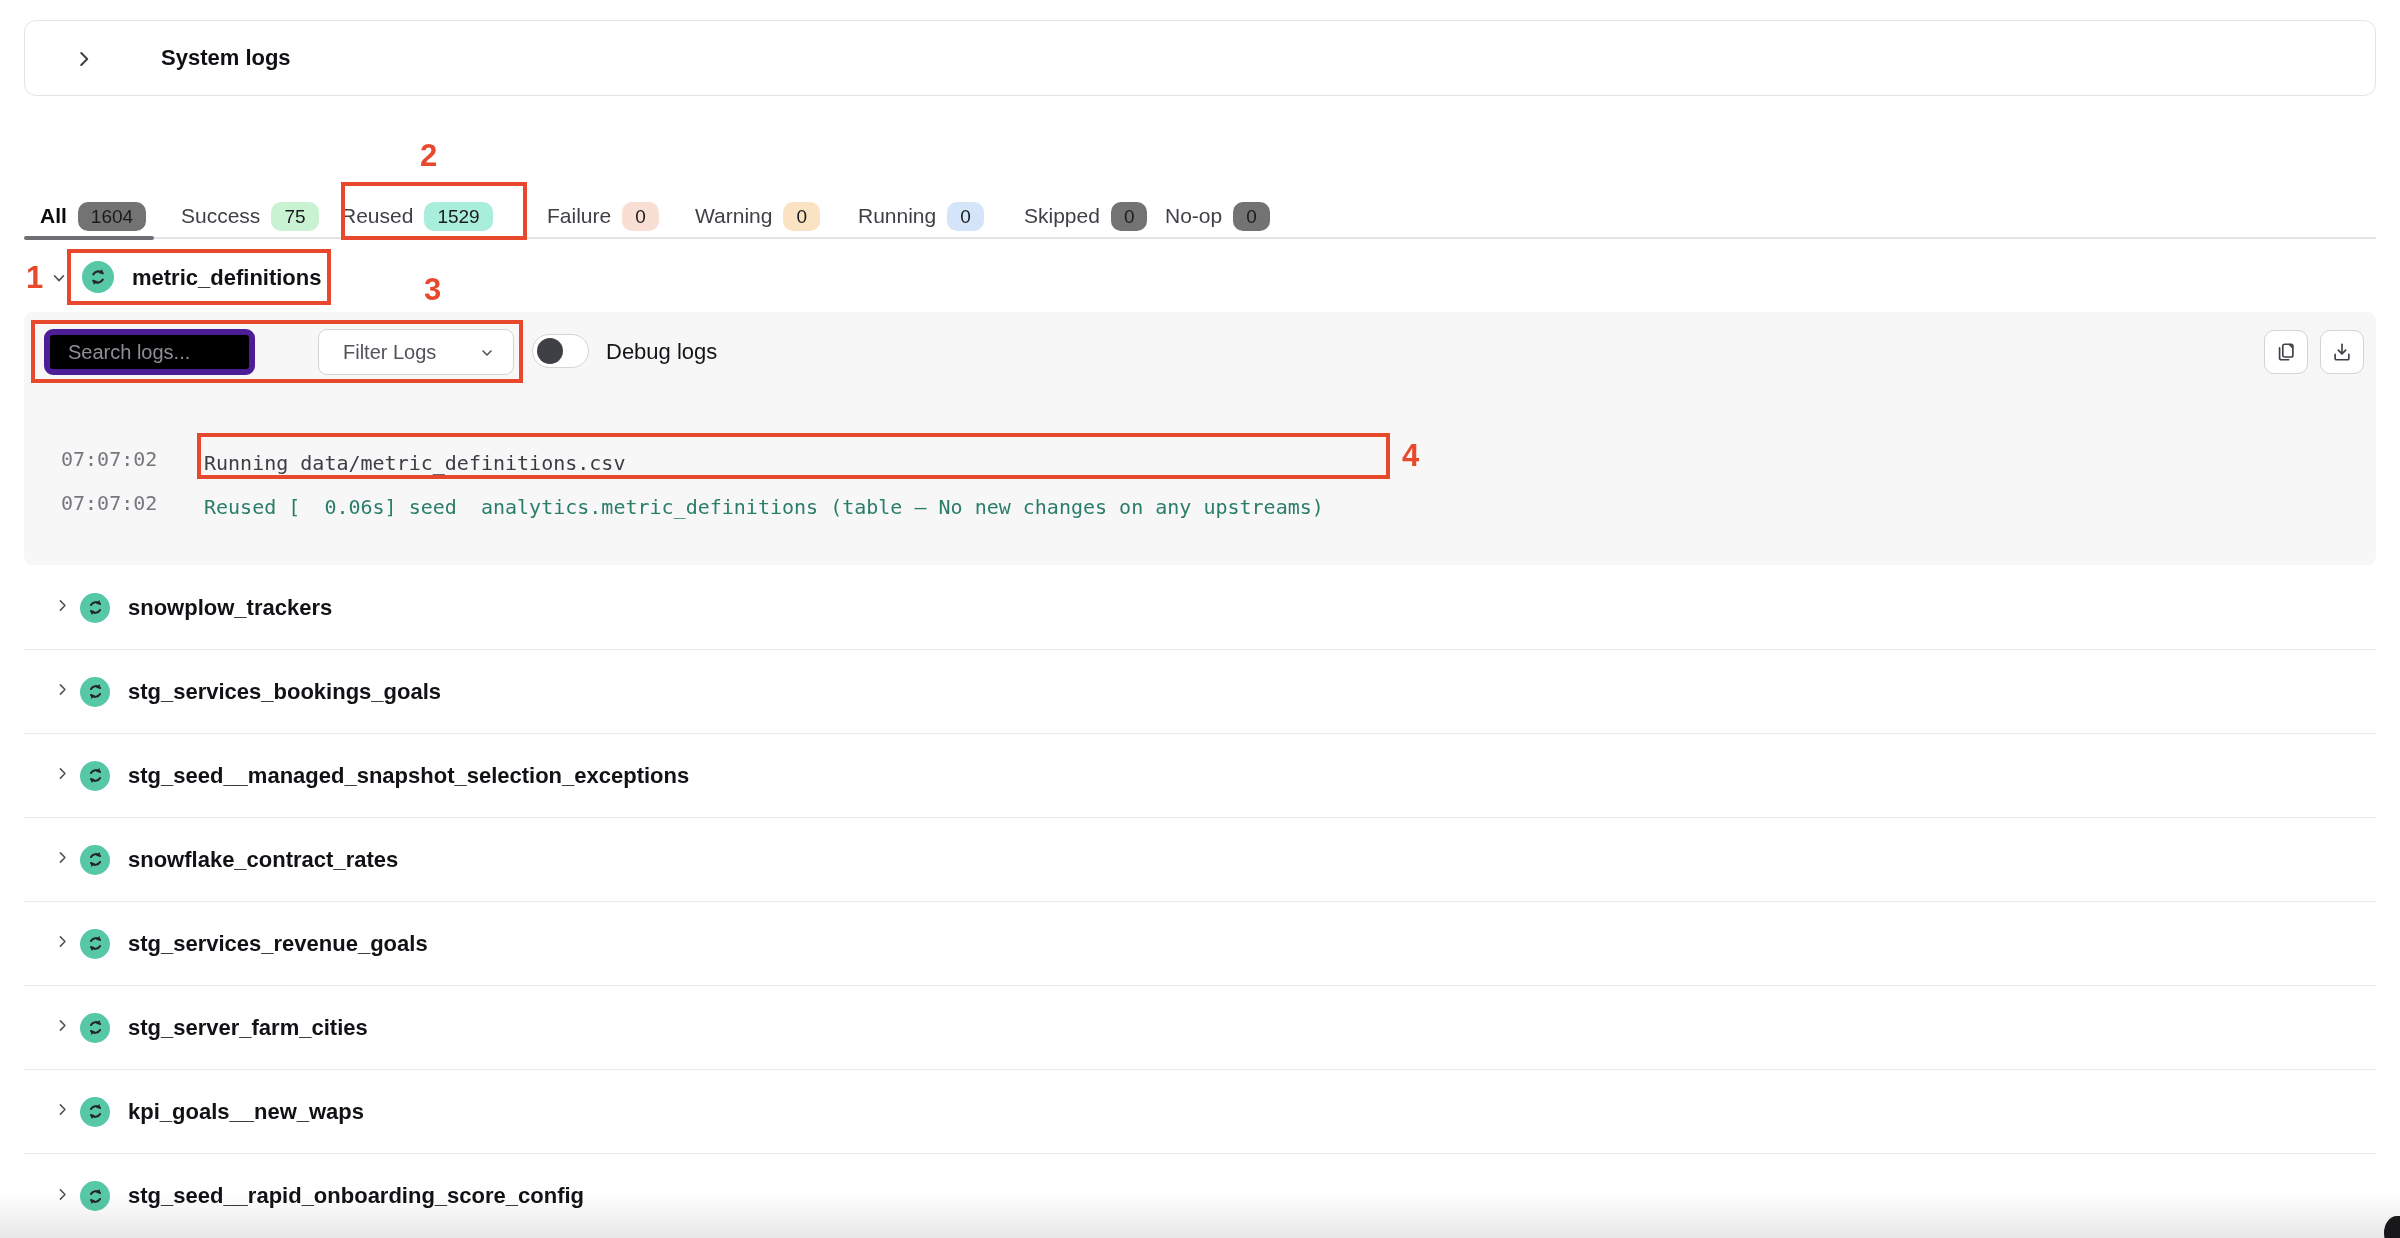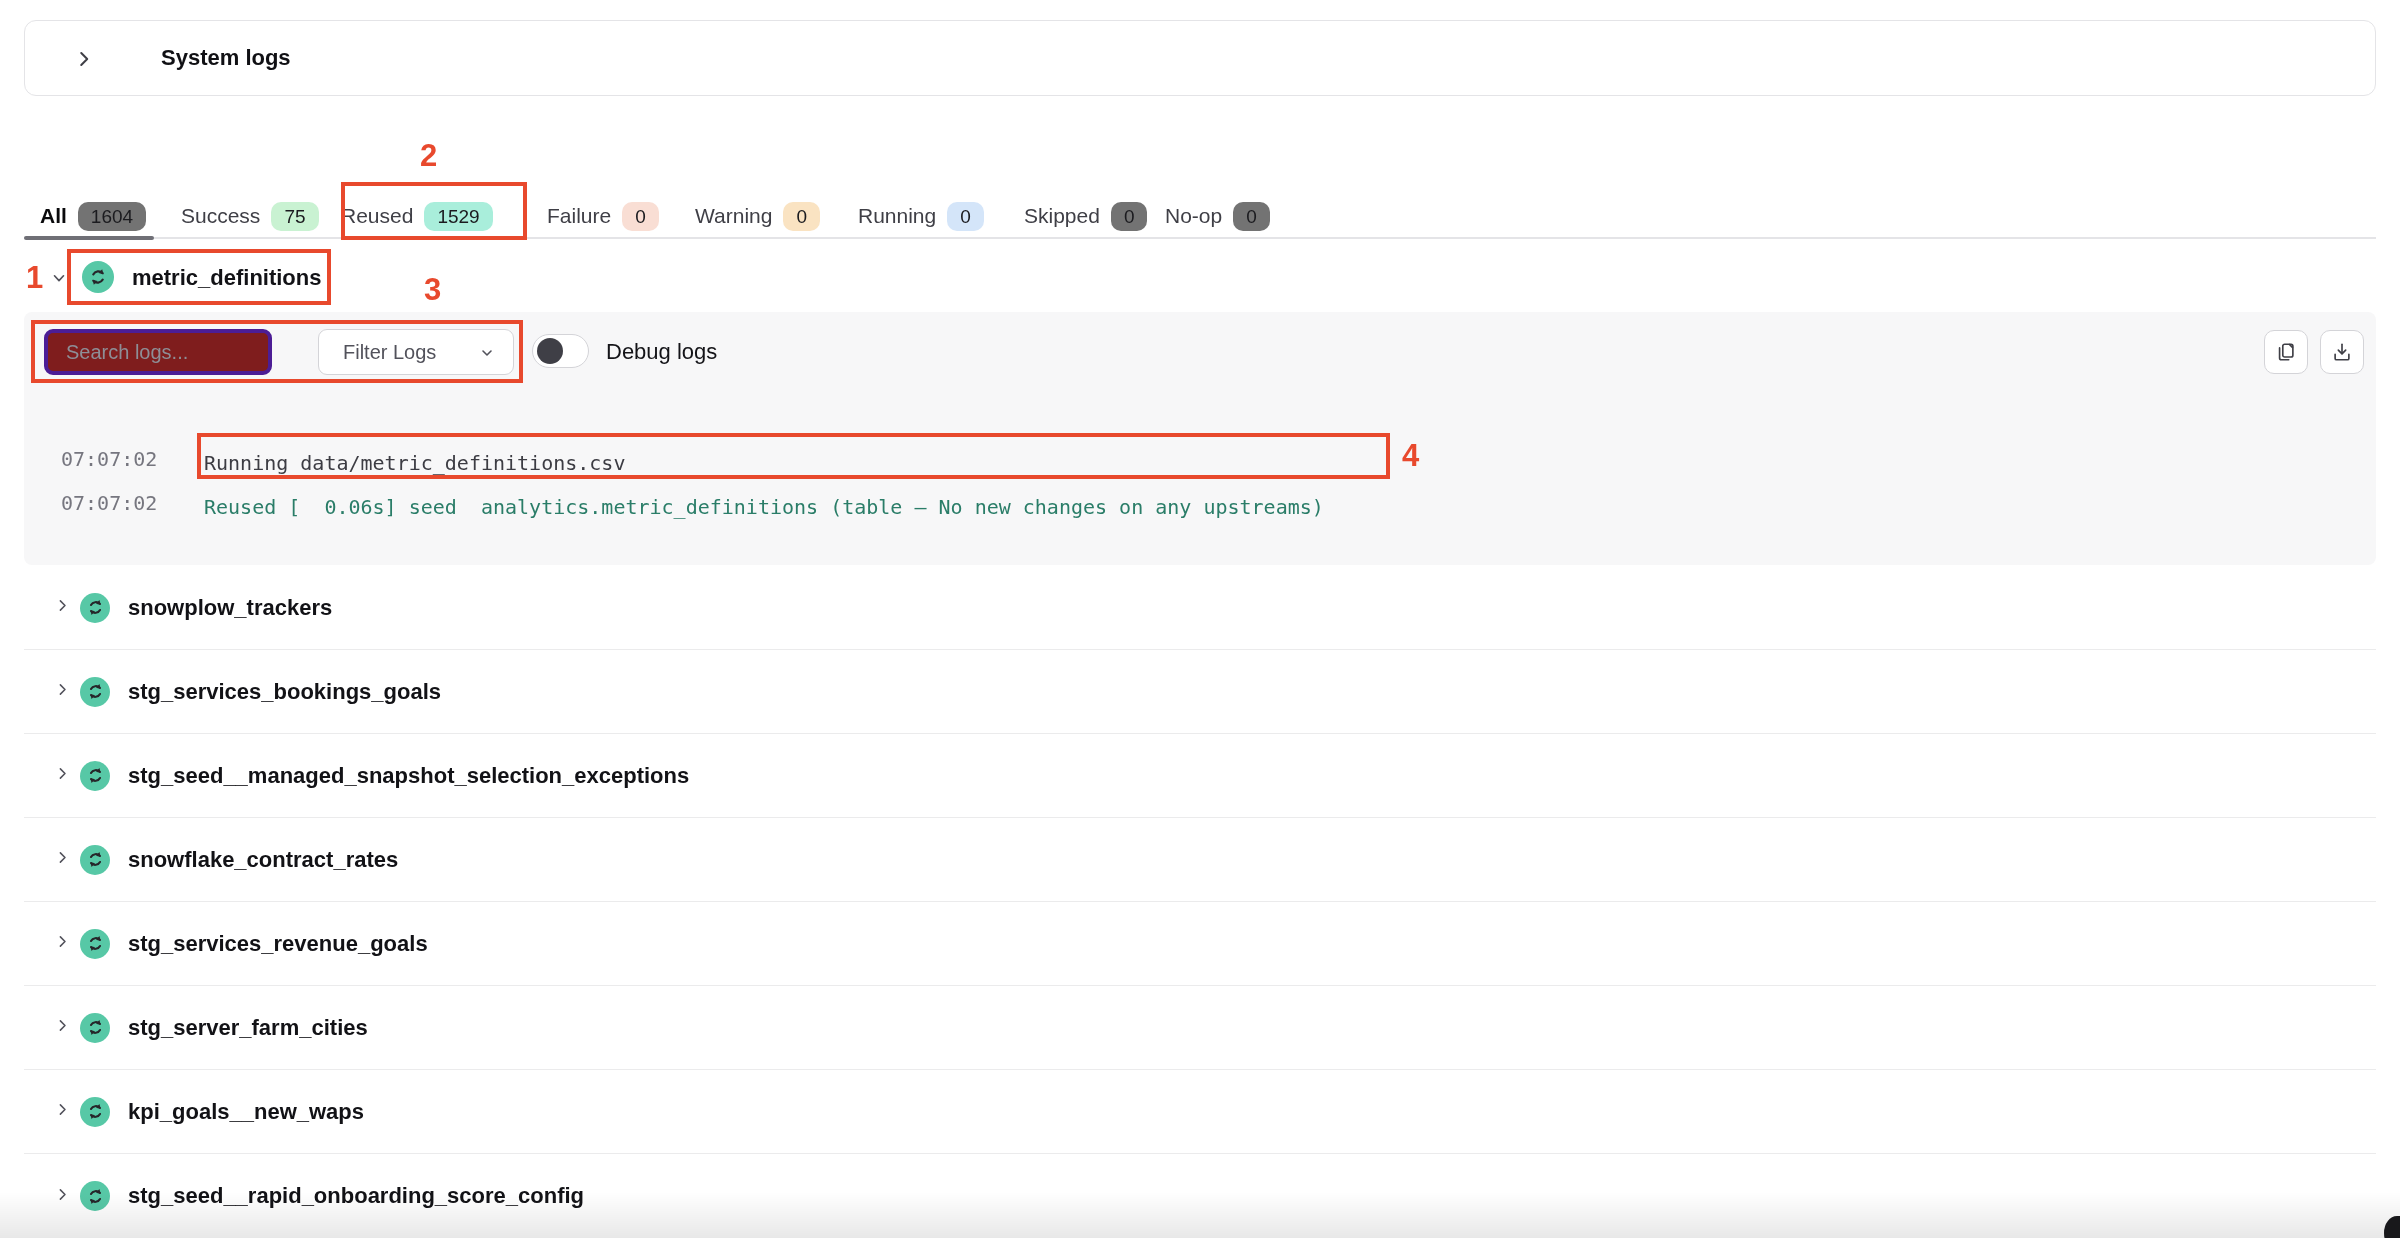--- a/index.html
+++ b/index.html
@@ -40,22 +40,22 @@
 
   
   .exp-row { position:absolute; left:24px; top:246px; width:2352px; height:62px; display:flex; align-items:center; cursor:pointer; }
   .exp-chev { position:absolute; left:50px; top:269px; }
   .icon-circle { border-radius:50%; background:#57c8a6; display:flex; align-items:center; justify-content:center; }
   .exp-icon { position:absolute; left:82px; top:261px; width:32px; height:32px; }
   .exp-label { position:absolute; left:132px; top:265px; font-size:22px; font-weight:600; color:#121216; }
 
   
   .log-panel { position:absolute; left:24px; top:312px; width:2352px; height:253px; background:#f7f7f8; border-radius:8px; }
-  .logs-search { position:absolute; left:20px; top:17px; width:228px; height:46px; background:#7f1d1d;
-    border:4px solid #4c1d95; border-radius:9px; display:flex; align-items:center; padding-left:18px; }
+  .logs-search { position:absolute; left:20px; top:17px; width:211px; height:46px; background:#000000;
+    border:6px solid #4c1d95; border-radius:9px; display:flex; align-items:center; padding-left:18px; }
   .logs-search span { font-size:20px; color:#8e8e96; }
   .logs-filter { position:absolute; left:294px; top:17px; width:196px; height:46px; background:#fff;
     border:1px solid #d4d4d8; border-radius:9px; display:flex; align-items:center; padding-left:24px; cursor:pointer; }
   .logs-filter span { font-size:20px; color:#52525b; }
   .logs-filter svg { position:absolute; right:18px; top:15px; }
   .toggle { position:absolute; left:508px; top:22px; width:57px; height:34px; border:1px solid #d4d4d8;
     border-radius:17px; background:#fff; cursor:pointer; }
   .toggle .knob { position:absolute; left:4px; top:3px; width:26px; height:26px; border-radius:50%; background:#3f3f46; }
   .debug-label { position:absolute; left:582px; top:27px; font-size:22px; color:#141418; }
   .icon-btn { position:absolute; top:18px; width:44px; height:44px; background:#fff; border:1px solid #d4d4d8;

